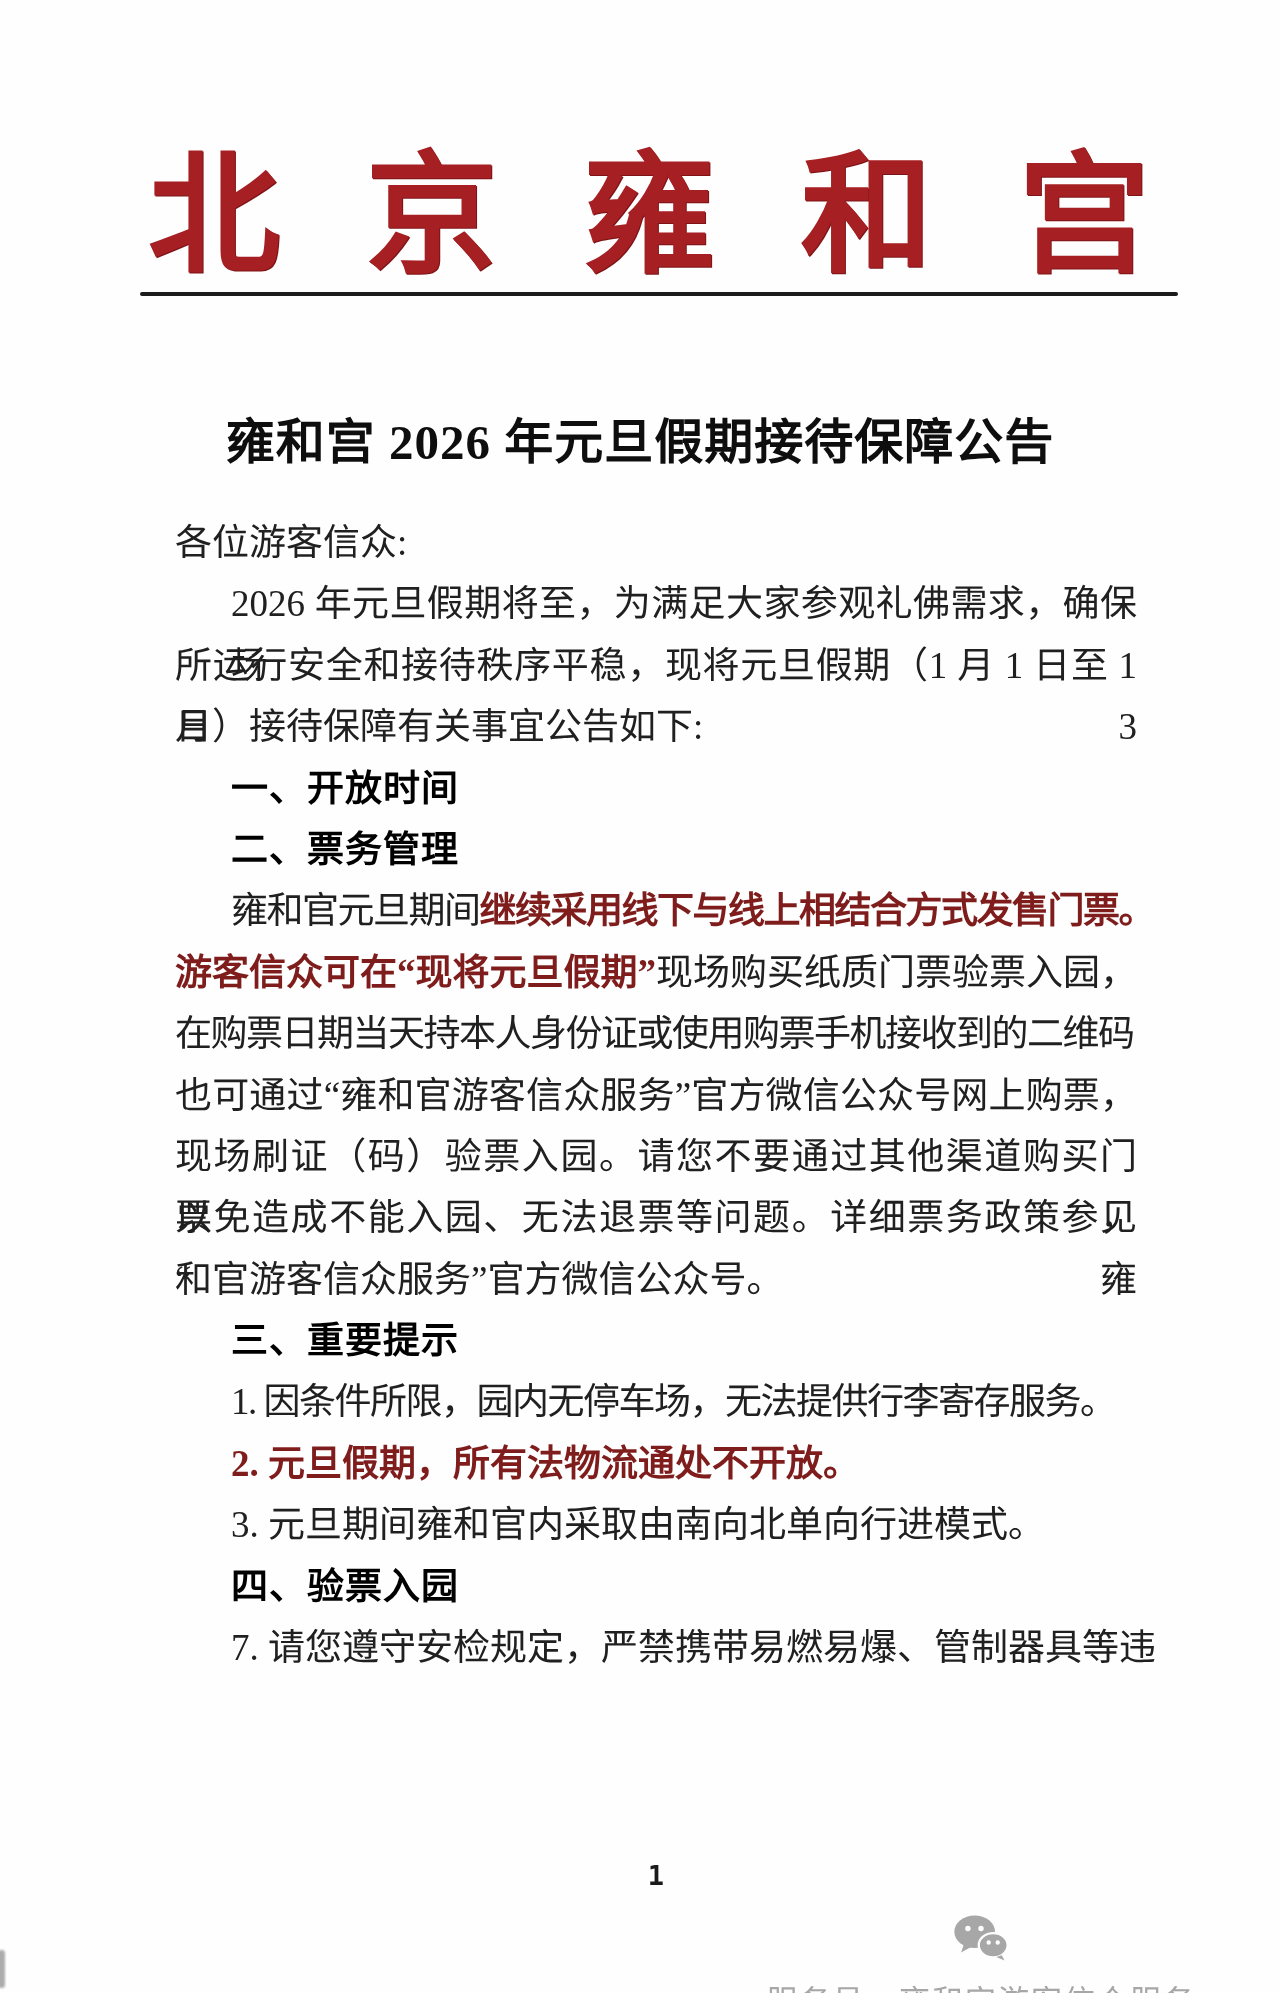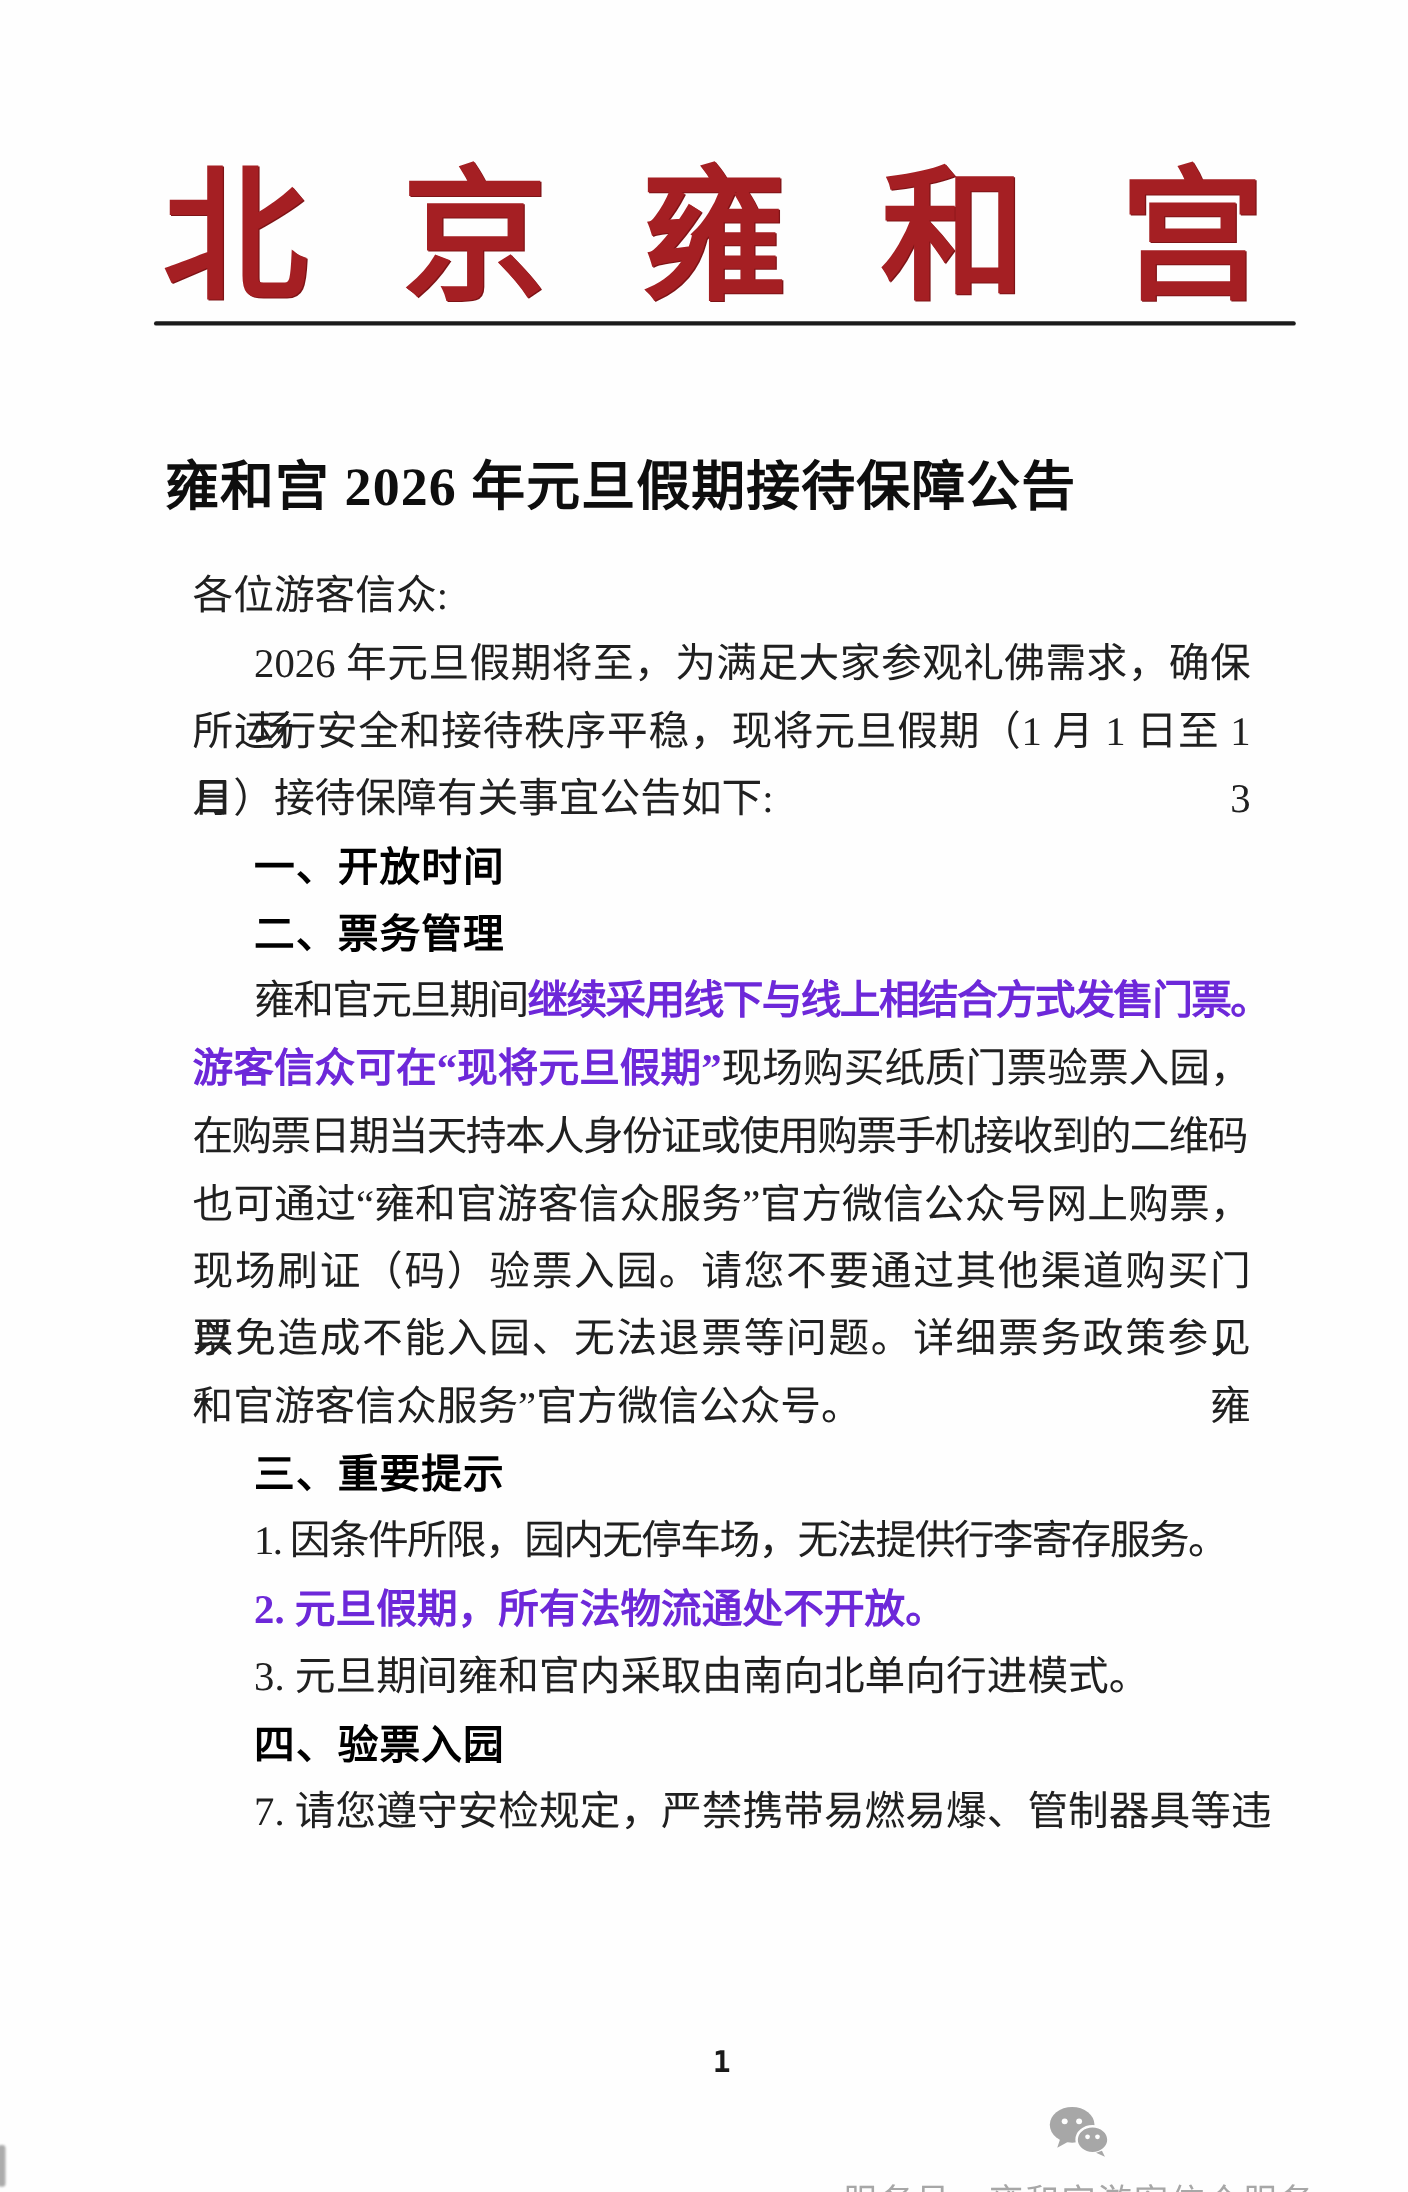--- a/index.html
+++ b/index.html
@@ -20,38 +20,38 @@
     font-family:"Liberation Serif","DejaVu Serif",serif;
     text-shadow:1px 1px 0 #7d1316;
   }
   .rule{
     position:absolute;left:140px;top:292px;width:1038px;height:4px;
     background:#1b1b1b;border-radius:2px;
   }
   
   .doc-title{
     position:absolute;left:150px;top:382px;width:980px;
-    text-align:left;font-size:49px;font-weight:700;color:#0e0e0e;
+    text-align:center;font-size:49px;font-weight:700;color:#0e0e0e;
     letter-spacing:1px;line-height:1.15;
     font-family:"Liberation Serif","DejaVu Serif",serif;
   }
   
   .body-col{
     position:absolute;left:175px;top:512px;width:962px;
     font-size:37px;color:#202020;
   }
   .ln{height:61.4px;line-height:61.4px;white-space:nowrap;}
   .indent{padding-left:56px;}
   .jlast{white-space:normal;text-align:justify;text-align-last:justify;}
   .tight{letter-spacing:-1.5px;}
   .hd{
     font-family:"Liberation Sans","DejaVu Sans",sans-serif;
     font-weight:700;color:#000000;letter-spacing:1px;
   }
-  .b{font-weight:700;color:#6d28d9;}
+  .b{font-weight:700;color:#7f1d1d;}
   
   .page-num{
     position:absolute;left:175px;top:1860px;width:962px;text-align:center;
     font-size:27px;font-weight:700;color:#1a1a1a;
     font-family:"DejaVu Sans Mono","Liberation Mono",monospace;
   }
   .watermark{
     position:absolute;right:84px;top:1914px;height:52px;
     display:flex;align-items:center;gap:14px;flex-direction:column;
   }

